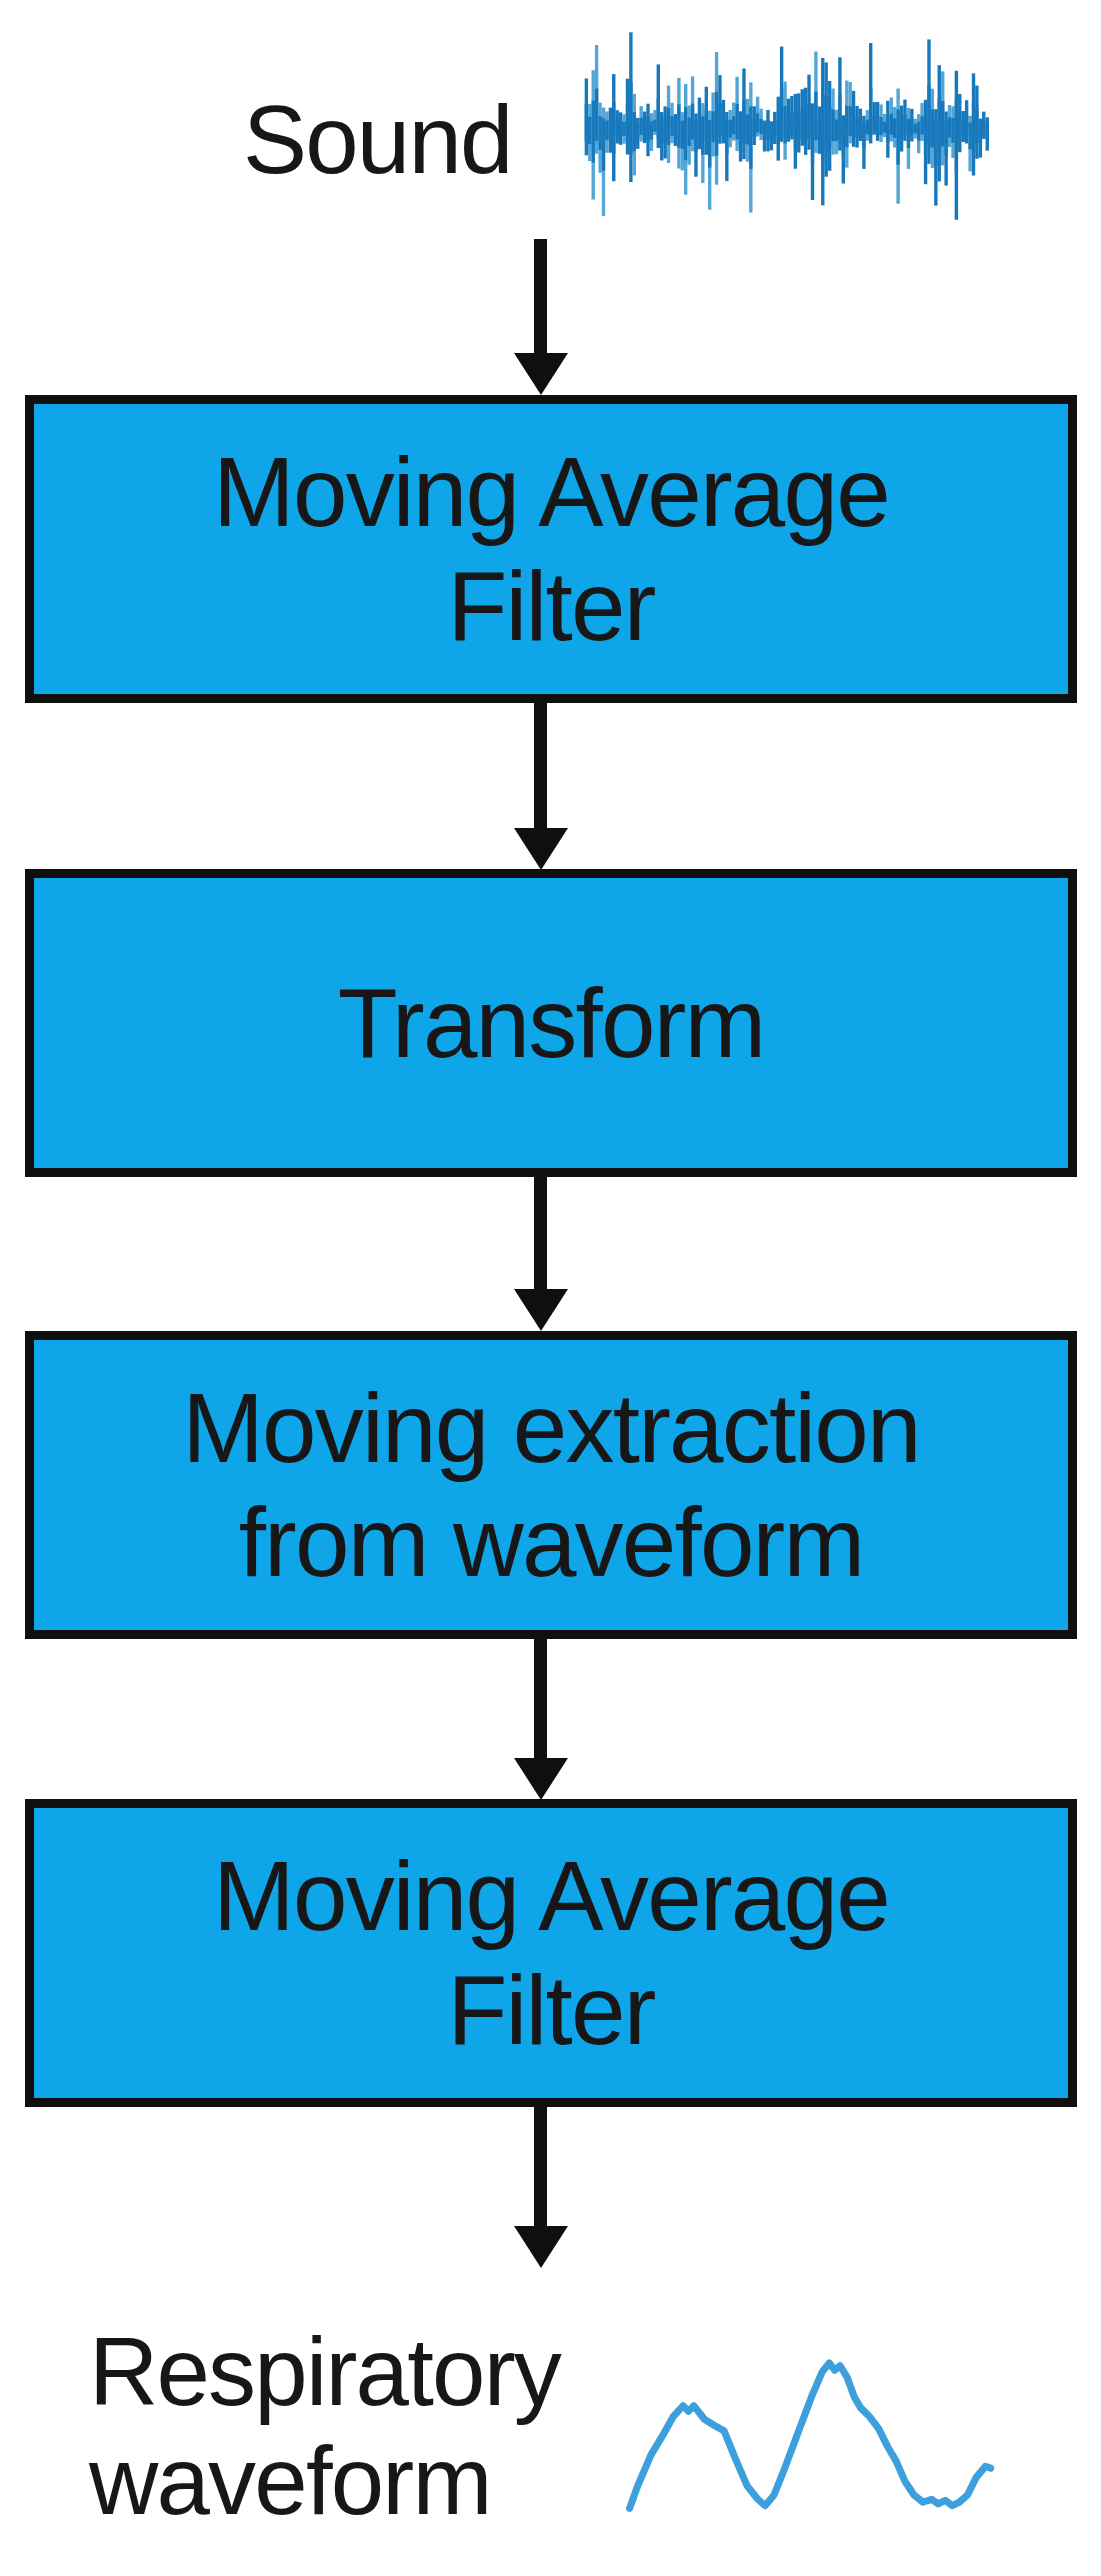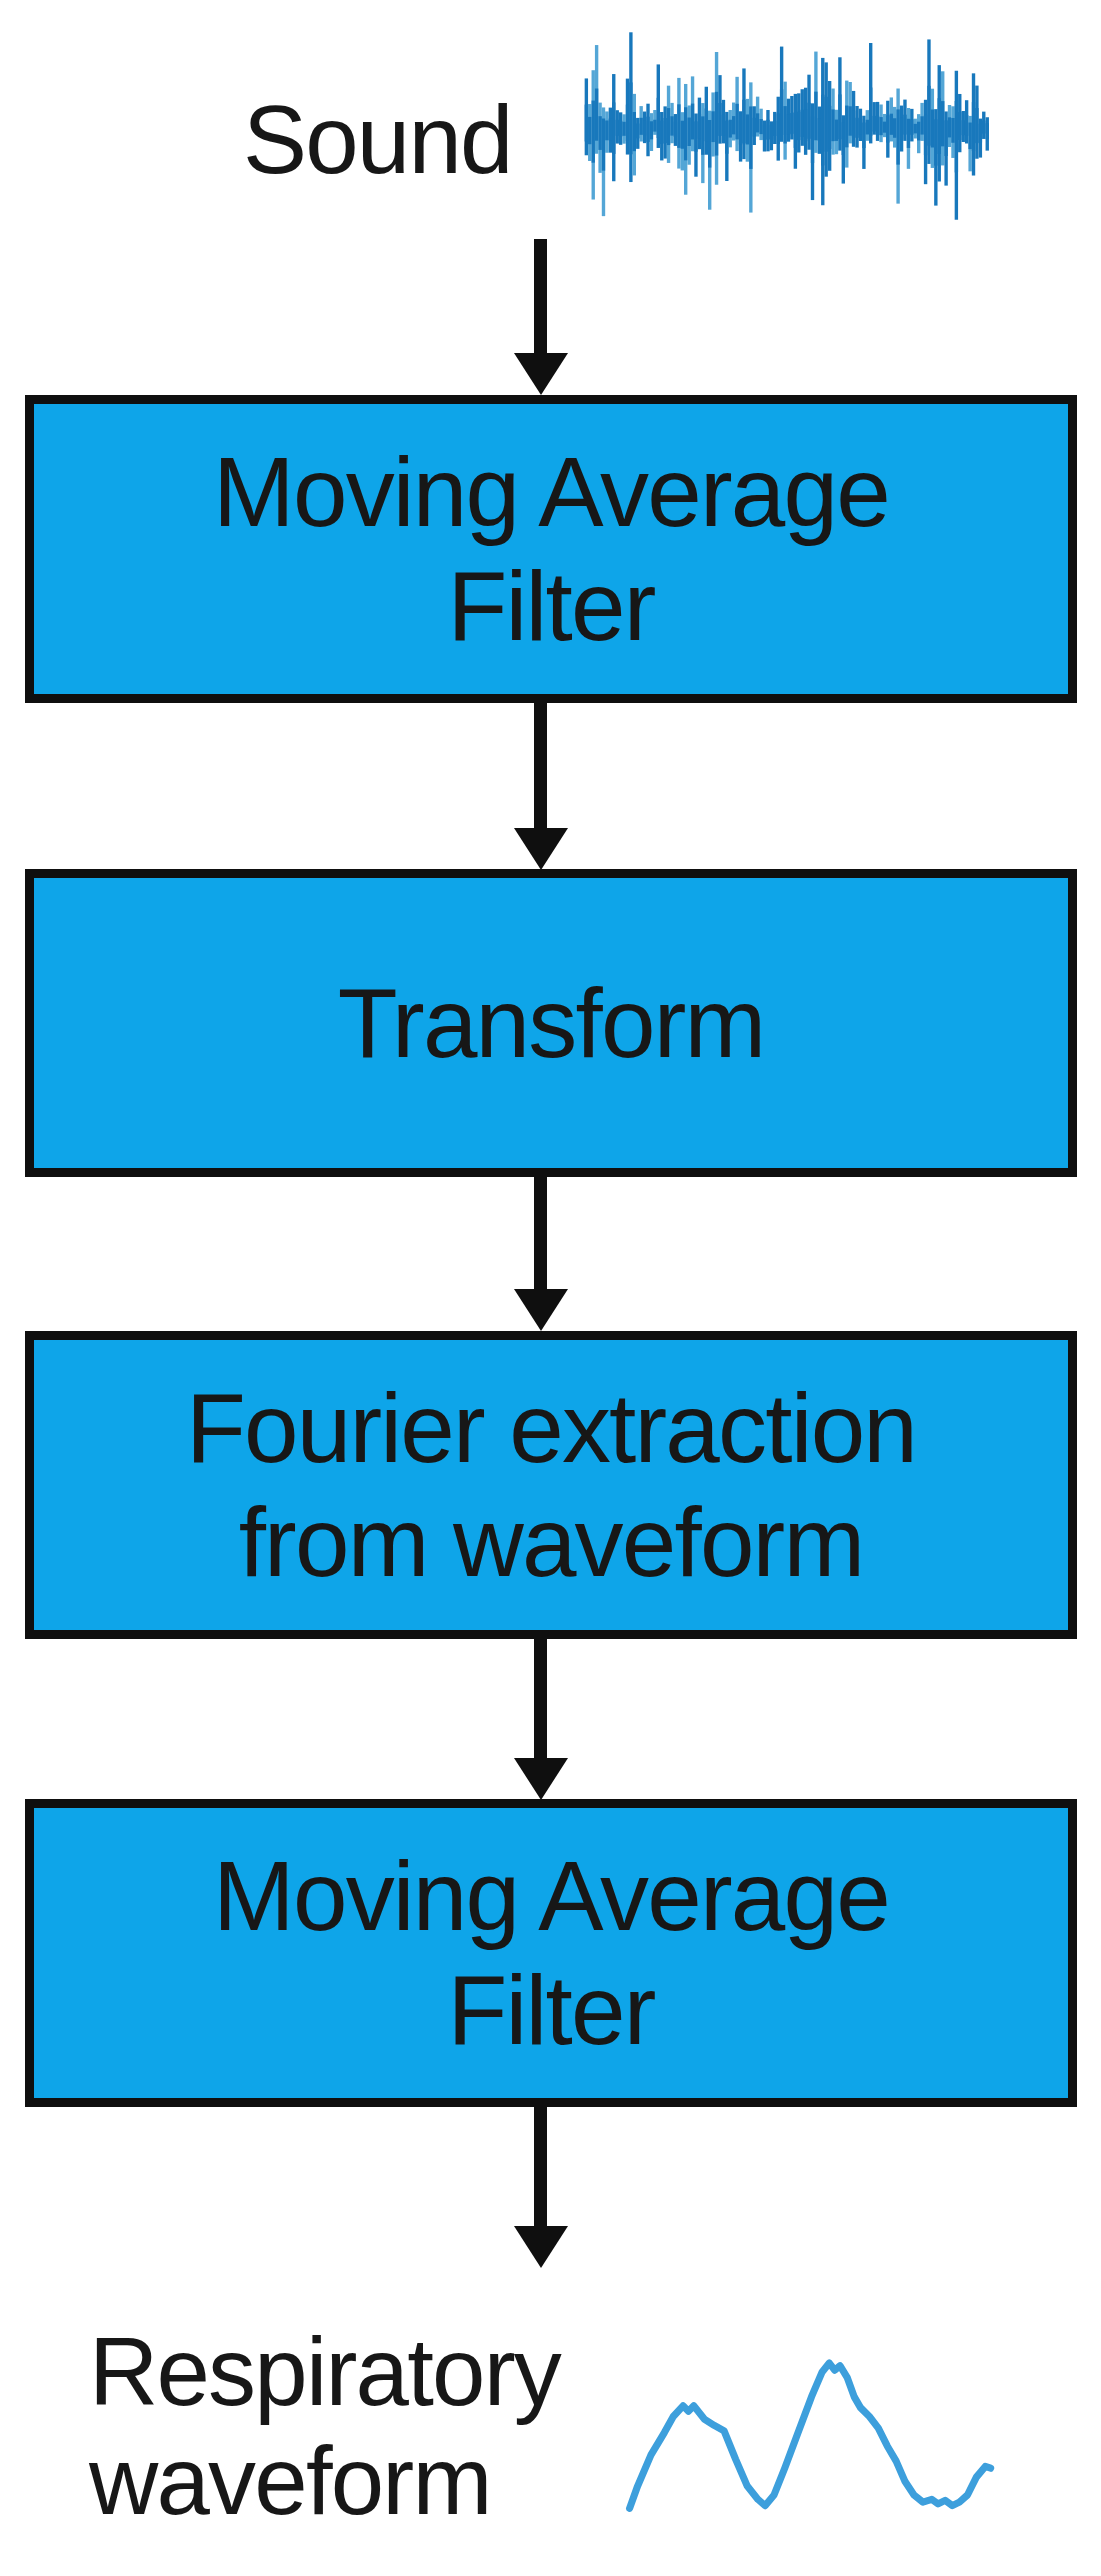--- a/index.html
+++ b/index.html
@@ -323,21 +323,21 @@
   <div class="flow-box" style="top:869px">
     <div class="box-line">Transform</div>
   </div>
 
   <div class="arrow" style="top:1169px;height:162px">
     <div class="arrow-shaft"></div>
     <div class="arrow-head"></div>
   </div>
 
   <div class="flow-box" style="top:1331px">
-    <div class="box-line">Fourier extraction</div>
+    <div class="box-line">Moving extraction</div>
     <div class="box-line">from waveform</div>
   </div>
 
   <div class="arrow" style="top:1631px;height:169px">
     <div class="arrow-shaft"></div>
     <div class="arrow-head"></div>
   </div>
 
   <div class="flow-box" style="top:1799px">
     <div class="box-line">Moving Average</div>

